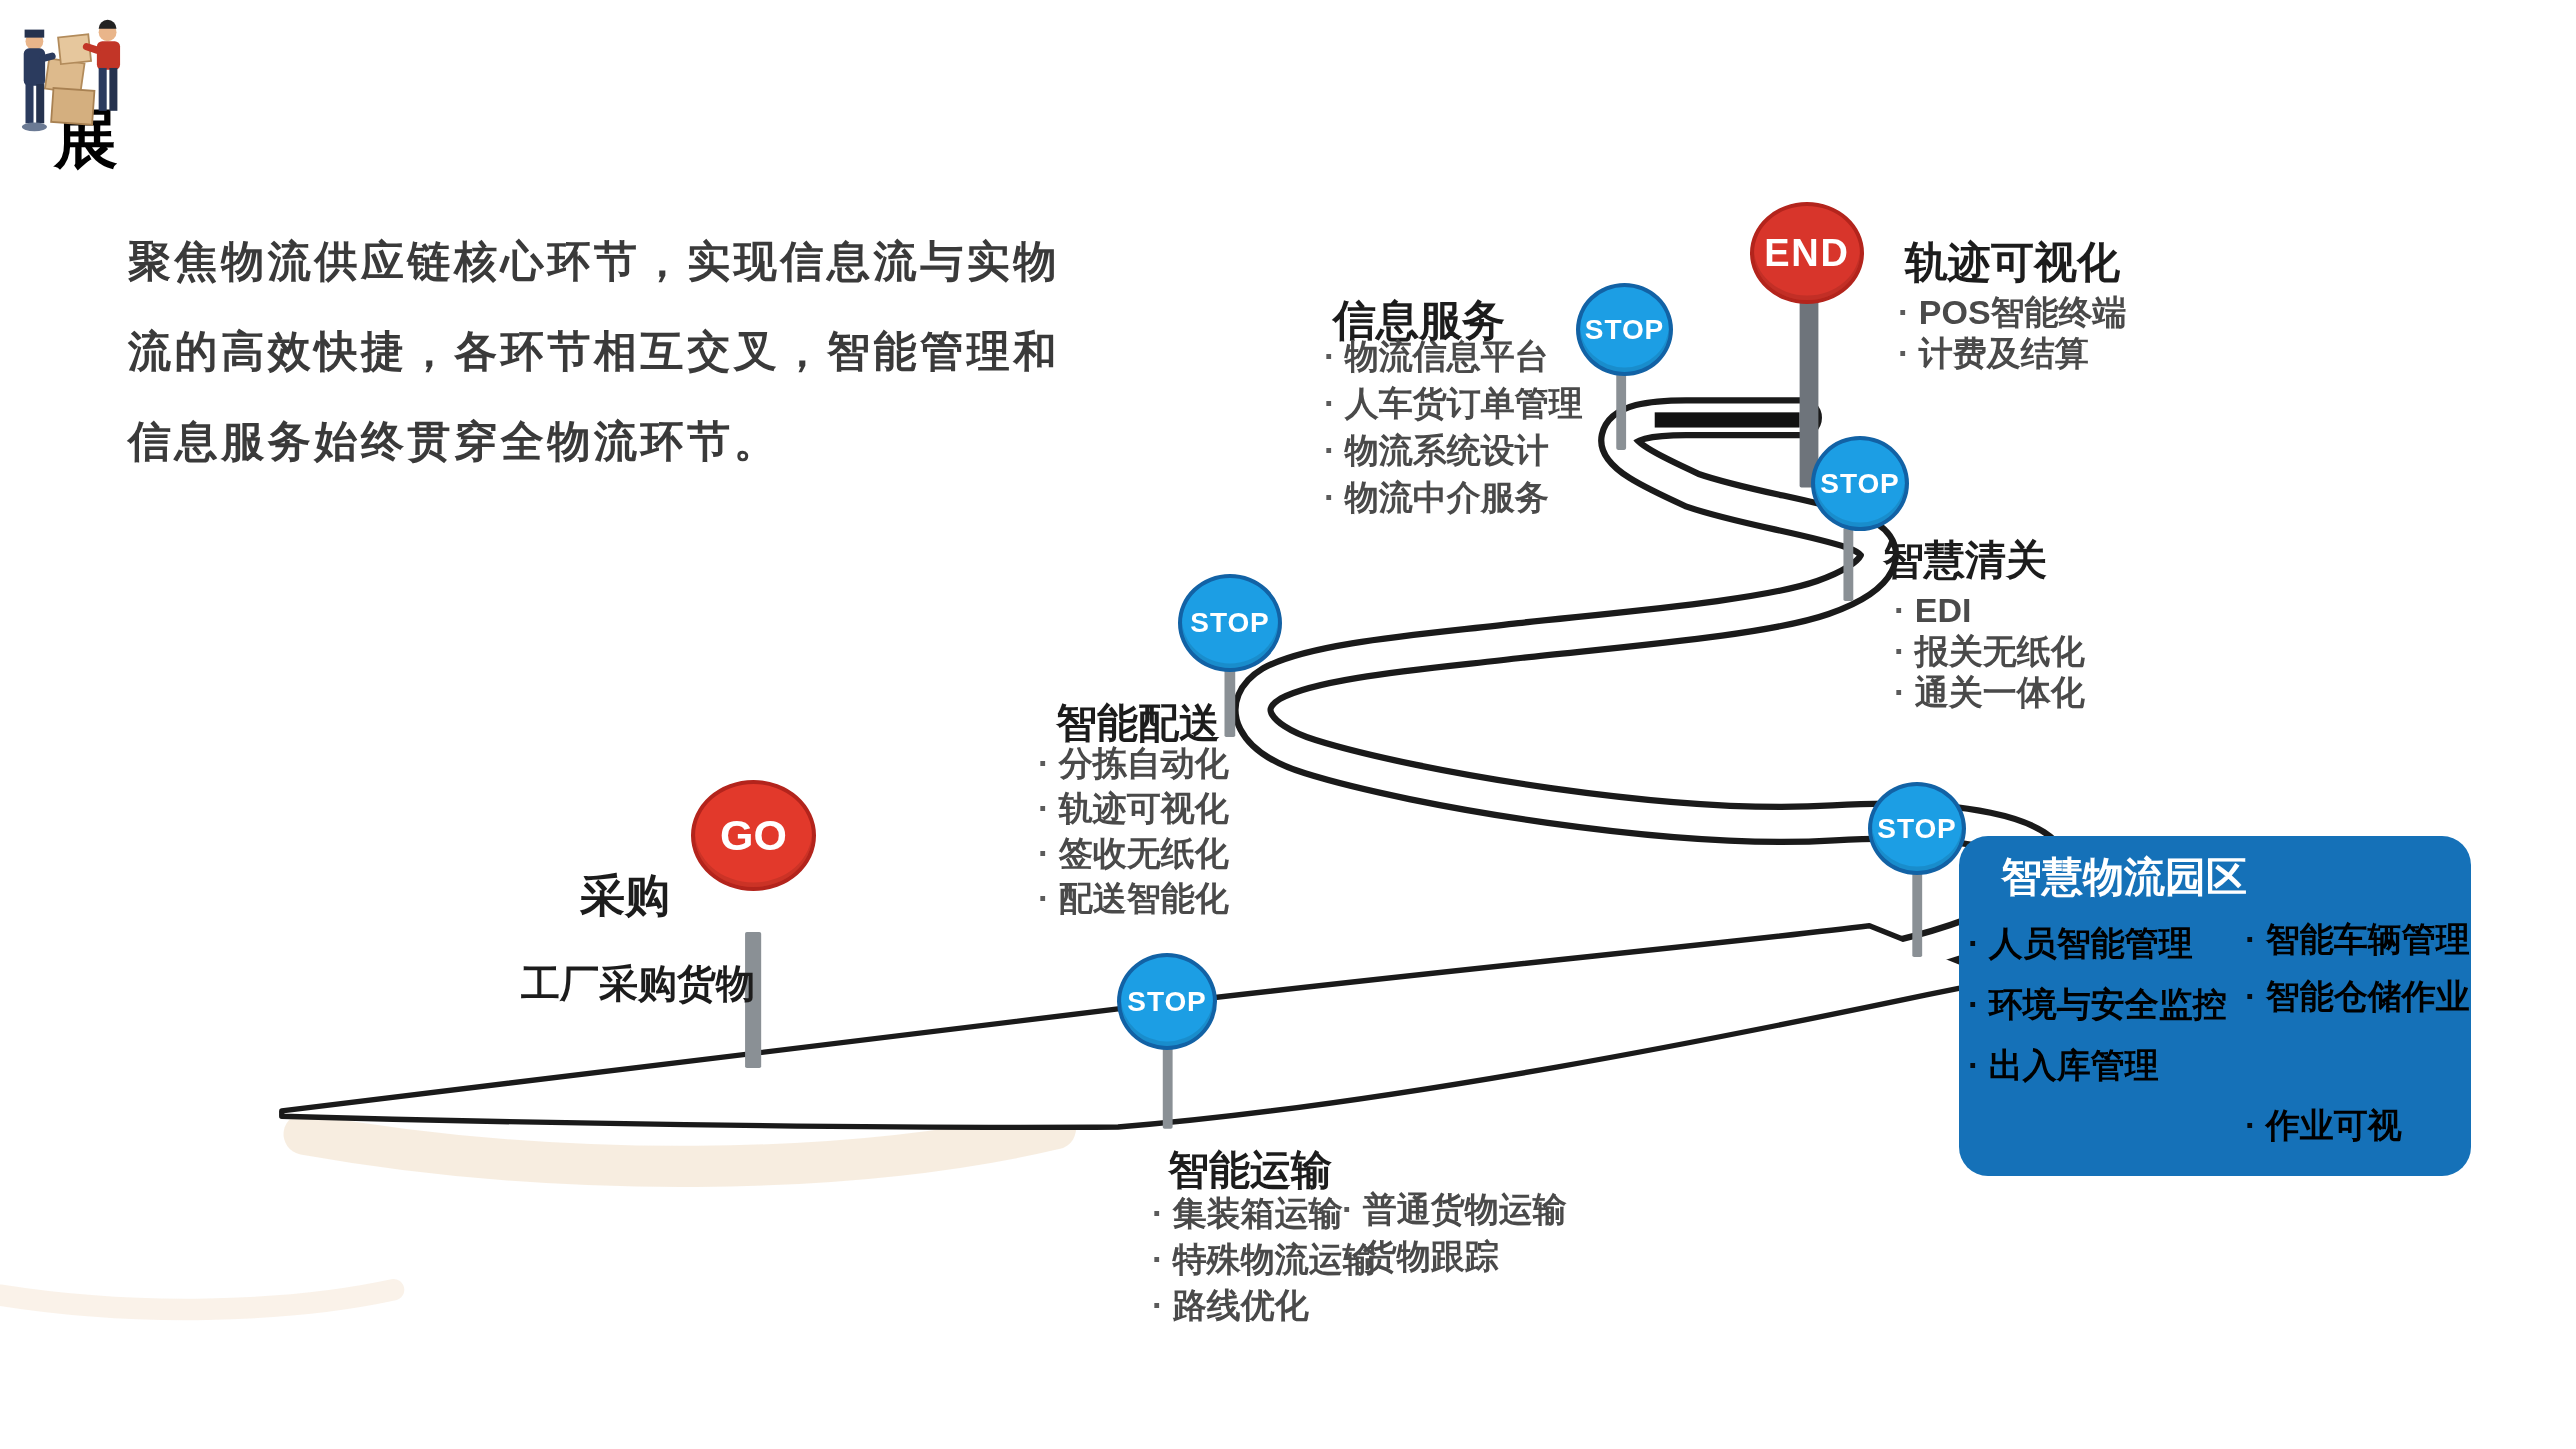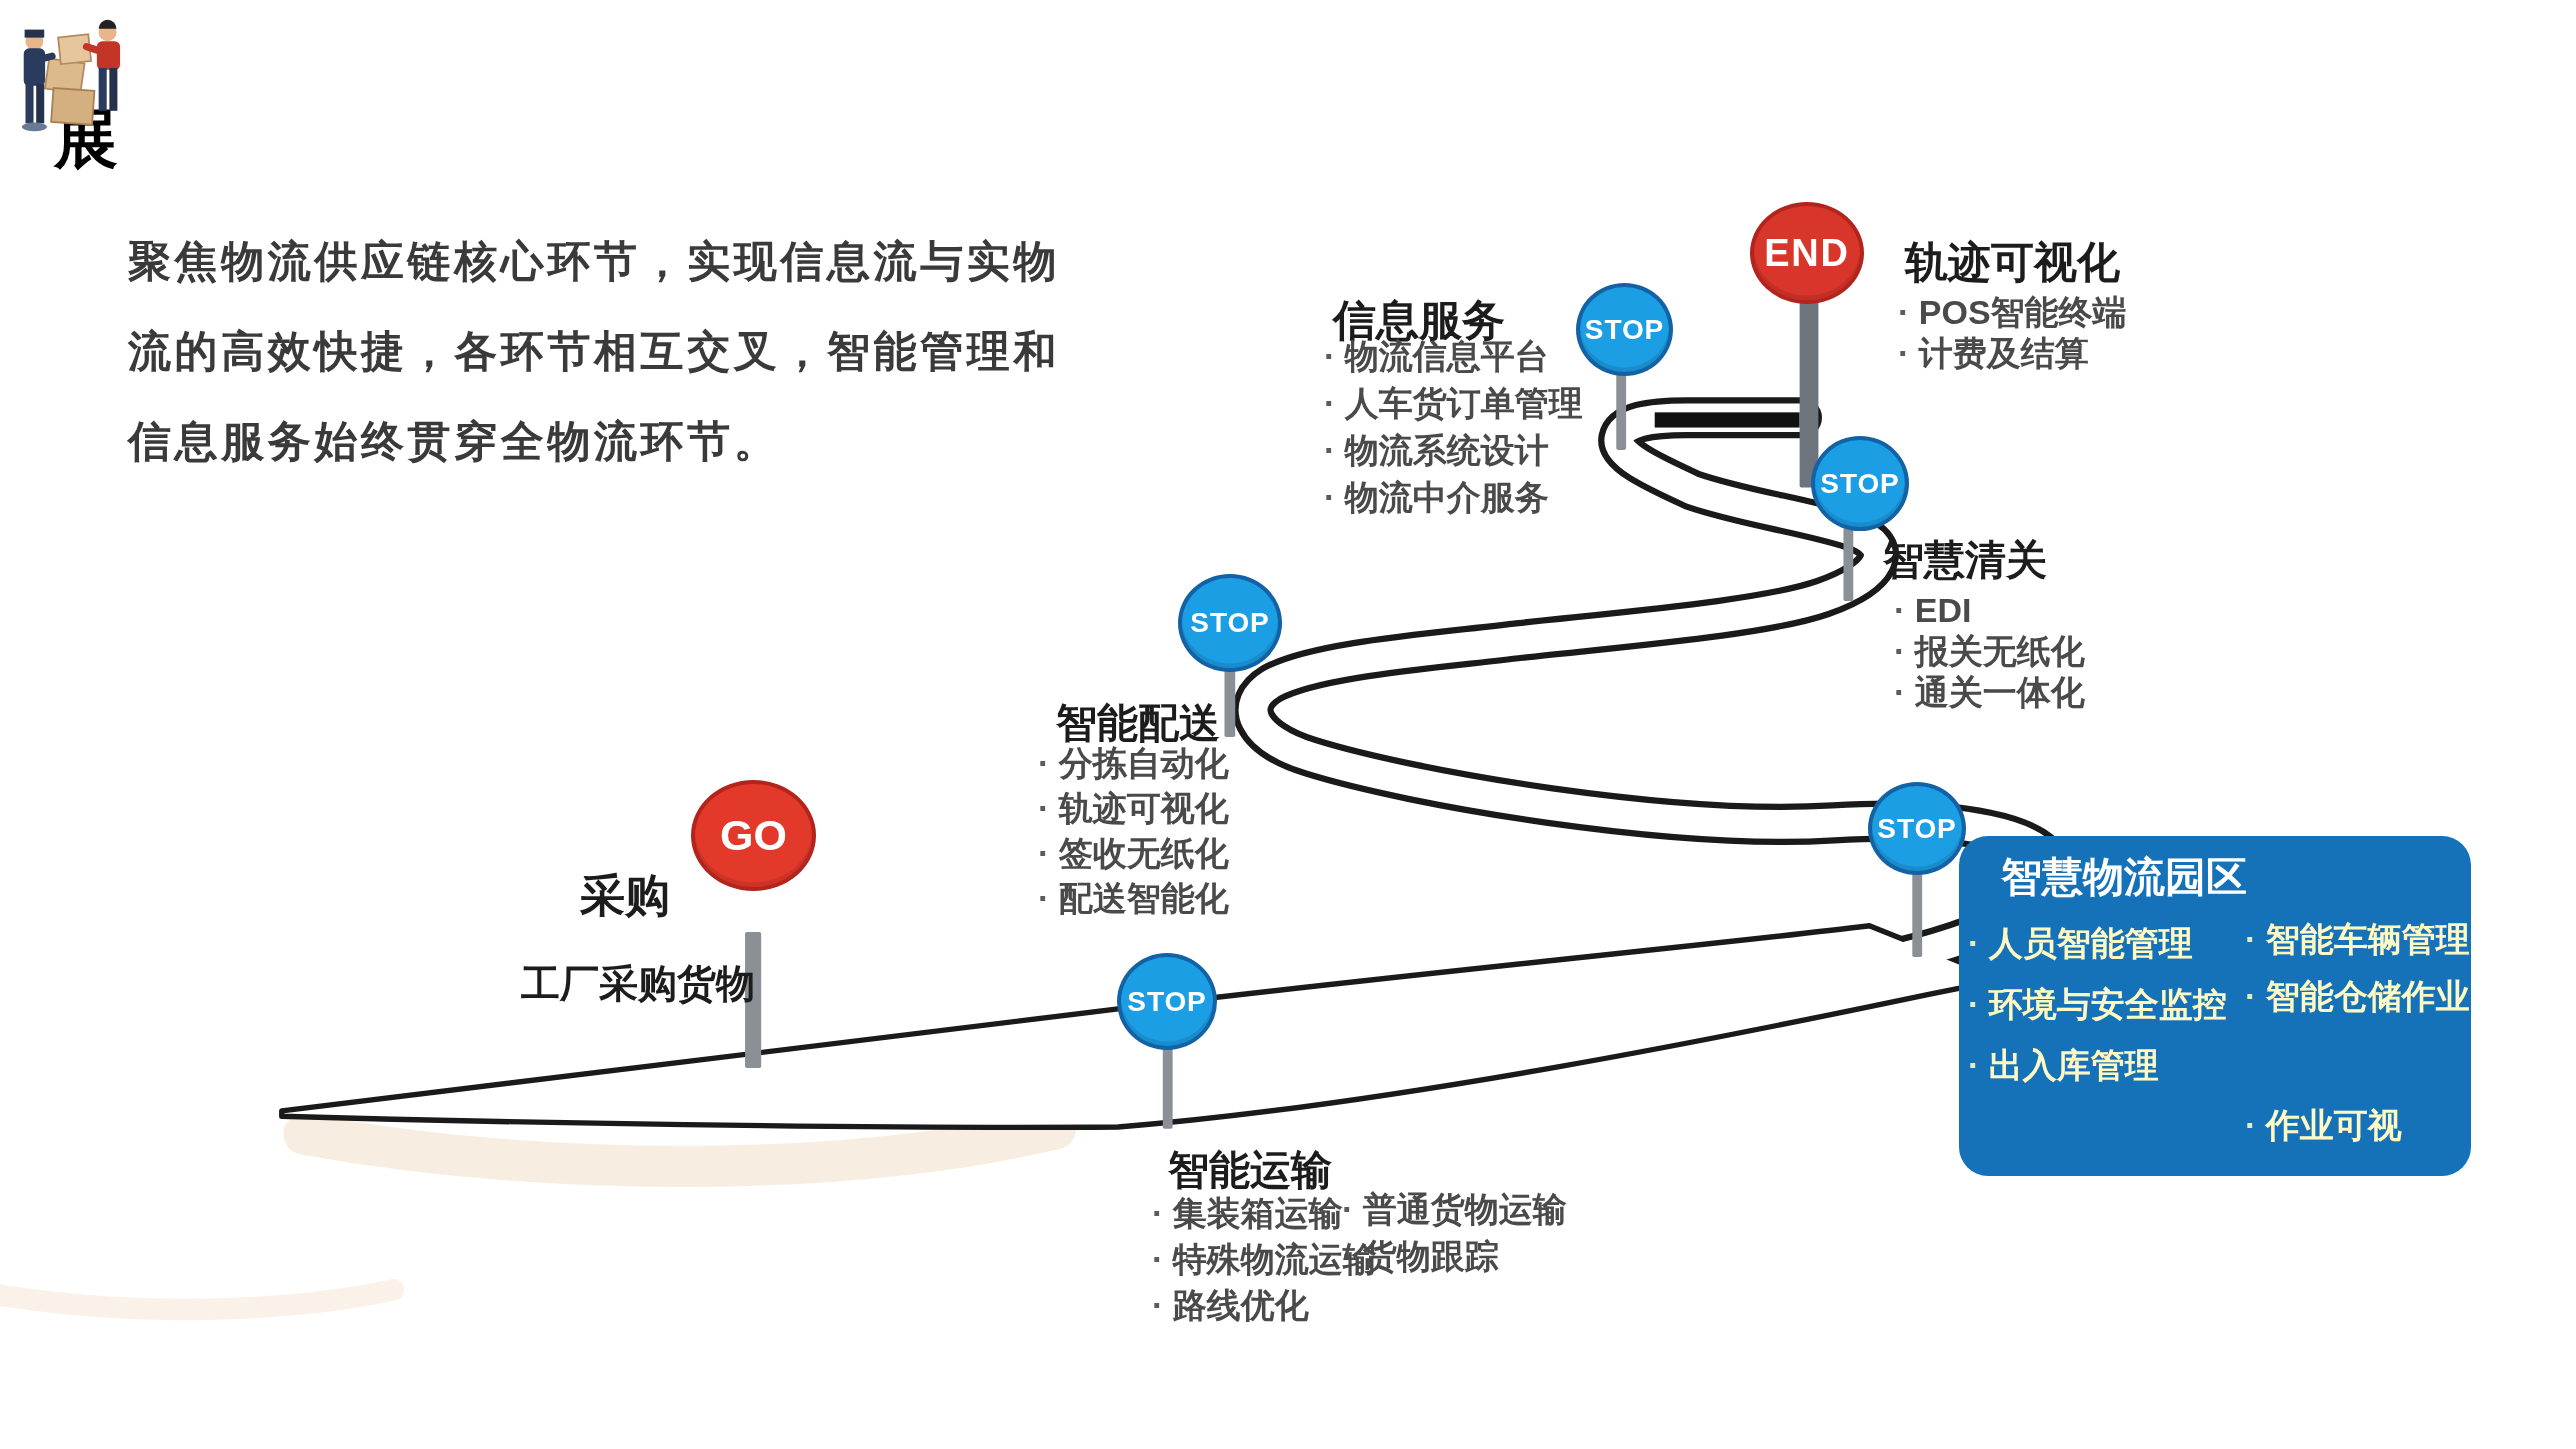--- a/index.html
+++ b/index.html
@@ -31,21 +31,21 @@
   
   .stage-title{position:absolute;z-index:3;font-weight:800;color:#1c1c1c;font-size:41px;white-space:nowrap;}
   .items{position:absolute;z-index:3;font-size:34px;font-weight:600;color:#4a4a4a;white-space:nowrap;}
   .items .li::before{content:"· ";opacity:.9;}
   .lh51 .li{line-height:46px;} .lh52 .li{line-height:47px;}
   .lh50 .li{line-height:45px;} .lh46 .li{line-height:41px;}
   
   .park-panel{left:1959px;top:836px;width:512px;height:340px;background:var(--park-panel);
     border-radius:29px;z-index:2;}
   .park-title{left:42px;top:14.3px;font-size:41px;font-weight:800;color:#ffffff;position:absolute;white-space:nowrap;}
-  .park-items{position:absolute;font-size:34px;font-weight:600;color:#fef9c3;white-space:nowrap;}
+  .park-items{position:absolute;font-size:34px;font-weight:600;color:#000000;white-space:nowrap;}
   .park-items .li{line-height:61px;}
   .park-items .li::before{content:"· ";opacity:.9;}
   .park-col1{left:9px;top:77px;}
   .park-col2{left:286px;top:75px;}
   .park-col2 .li{line-height:57px;}
   .park-col2 .li:last-child{margin-top:72px;}
 </style>
 </head>
 <body>
 

